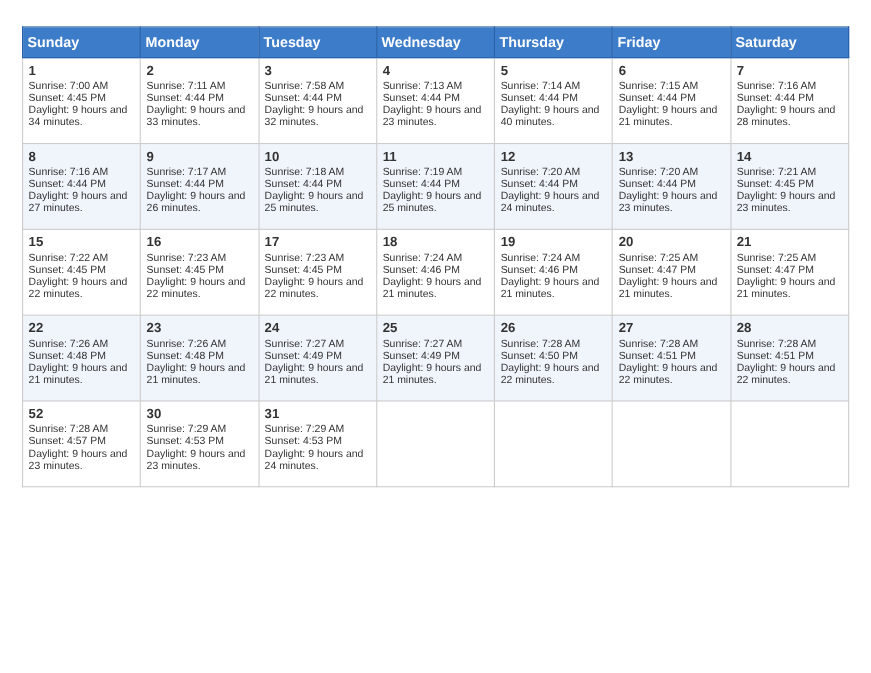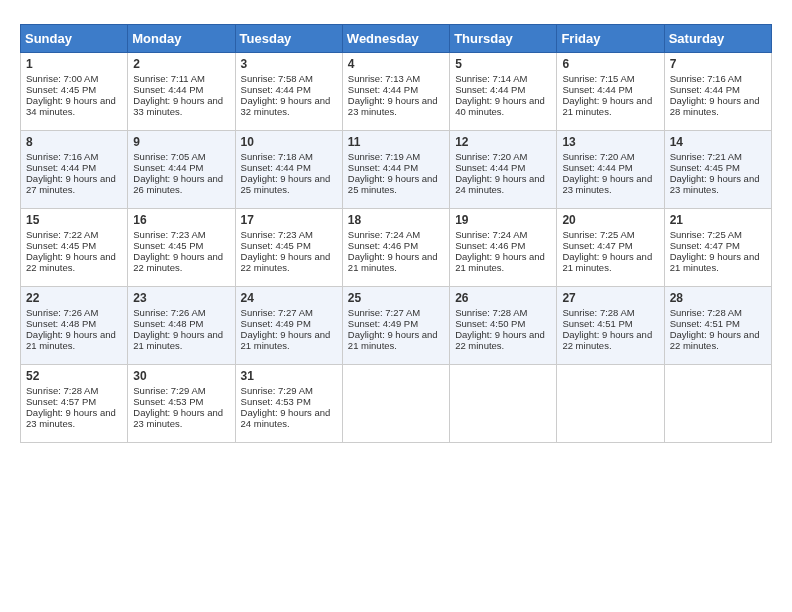--- a/index.html
+++ b/index.html
@@ -105,21 +105,21 @@
         <td><span class="day-num">1</span><span>Sunrise: 7:00 AM</span><br><span>Sunset: 4:45 PM</span><br><span>Daylight: 9 hours and 34 minutes.</span></td>
         <td><span class="day-num">2</span><span>Sunrise: 7:11 AM</span><br><span>Sunset: 4:44 PM</span><br><span>Daylight: 9 hours and 33 minutes.</span></td>
         <td><span class="day-num">3</span><span>Sunrise: 7:58 AM</span><br><span>Sunset: 4:44 PM</span><br><span>Daylight: 9 hours and 32 minutes.</span></td>
         <td><span class="day-num">4</span><span>Sunrise: 7:13 AM</span><br><span>Sunset: 4:44 PM</span><br><span>Daylight: 9 hours and 23 minutes.</span></td>
         <td><span class="day-num">5</span><span>Sunrise: 7:14 AM</span><br><span>Sunset: 4:44 PM</span><br><span>Daylight: 9 hours and 40 minutes.</span></td>
         <td><span class="day-num">6</span><span>Sunrise: 7:15 AM</span><br><span>Sunset: 4:44 PM</span><br><span>Daylight: 9 hours and 21 minutes.</span></td>
         <td><span class="day-num">7</span><span>Sunrise: 7:16 AM</span><br><span>Sunset: 4:44 PM</span><br><span>Daylight: 9 hours and 28 minutes.</span></td>
       </tr>
       <tr>
         <td><span class="day-num">8</span><span>Sunrise: 7:16 AM</span><br><span>Sunset: 4:44 PM</span><br><span>Daylight: 9 hours and 27 minutes.</span></td>
-        <td><span class="day-num">9</span><span>Sunrise: 7:05 AM</span><br><span>Sunset: 4:44 PM</span><br><span>Daylight: 9 hours and 26 minutes.</span></td>
+        <td><span class="day-num">9</span><span>Sunrise: 7:17 AM</span><br><span>Sunset: 4:44 PM</span><br><span>Daylight: 9 hours and 26 minutes.</span></td>
         <td><span class="day-num">10</span><span>Sunrise: 7:18 AM</span><br><span>Sunset: 4:44 PM</span><br><span>Daylight: 9 hours and 25 minutes.</span></td>
         <td><span class="day-num">11</span><span>Sunrise: 7:19 AM</span><br><span>Sunset: 4:44 PM</span><br><span>Daylight: 9 hours and 25 minutes.</span></td>
         <td><span class="day-num">12</span><span>Sunrise: 7:20 AM</span><br><span>Sunset: 4:44 PM</span><br><span>Daylight: 9 hours and 24 minutes.</span></td>
         <td><span class="day-num">13</span><span>Sunrise: 7:20 AM</span><br><span>Sunset: 4:44 PM</span><br><span>Daylight: 9 hours and 23 minutes.</span></td>
         <td><span class="day-num">14</span><span>Sunrise: 7:21 AM</span><br><span>Sunset: 4:45 PM</span><br><span>Daylight: 9 hours and 23 minutes.</span></td>
       </tr>
       <tr>
         <td><span class="day-num">15</span><span>Sunrise: 7:22 AM</span><br><span>Sunset: 4:45 PM</span><br><span>Daylight: 9 hours and 22 minutes.</span></td>
         <td><span class="day-num">16</span><span>Sunrise: 7:23 AM</span><br><span>Sunset: 4:45 PM</span><br><span>Daylight: 9 hours and 22 minutes.</span></td>
         <td><span class="day-num">17</span><span>Sunrise: 7:23 AM</span><br><span>Sunset: 4:45 PM</span><br><span>Daylight: 9 hours and 22 minutes.</span></td>

